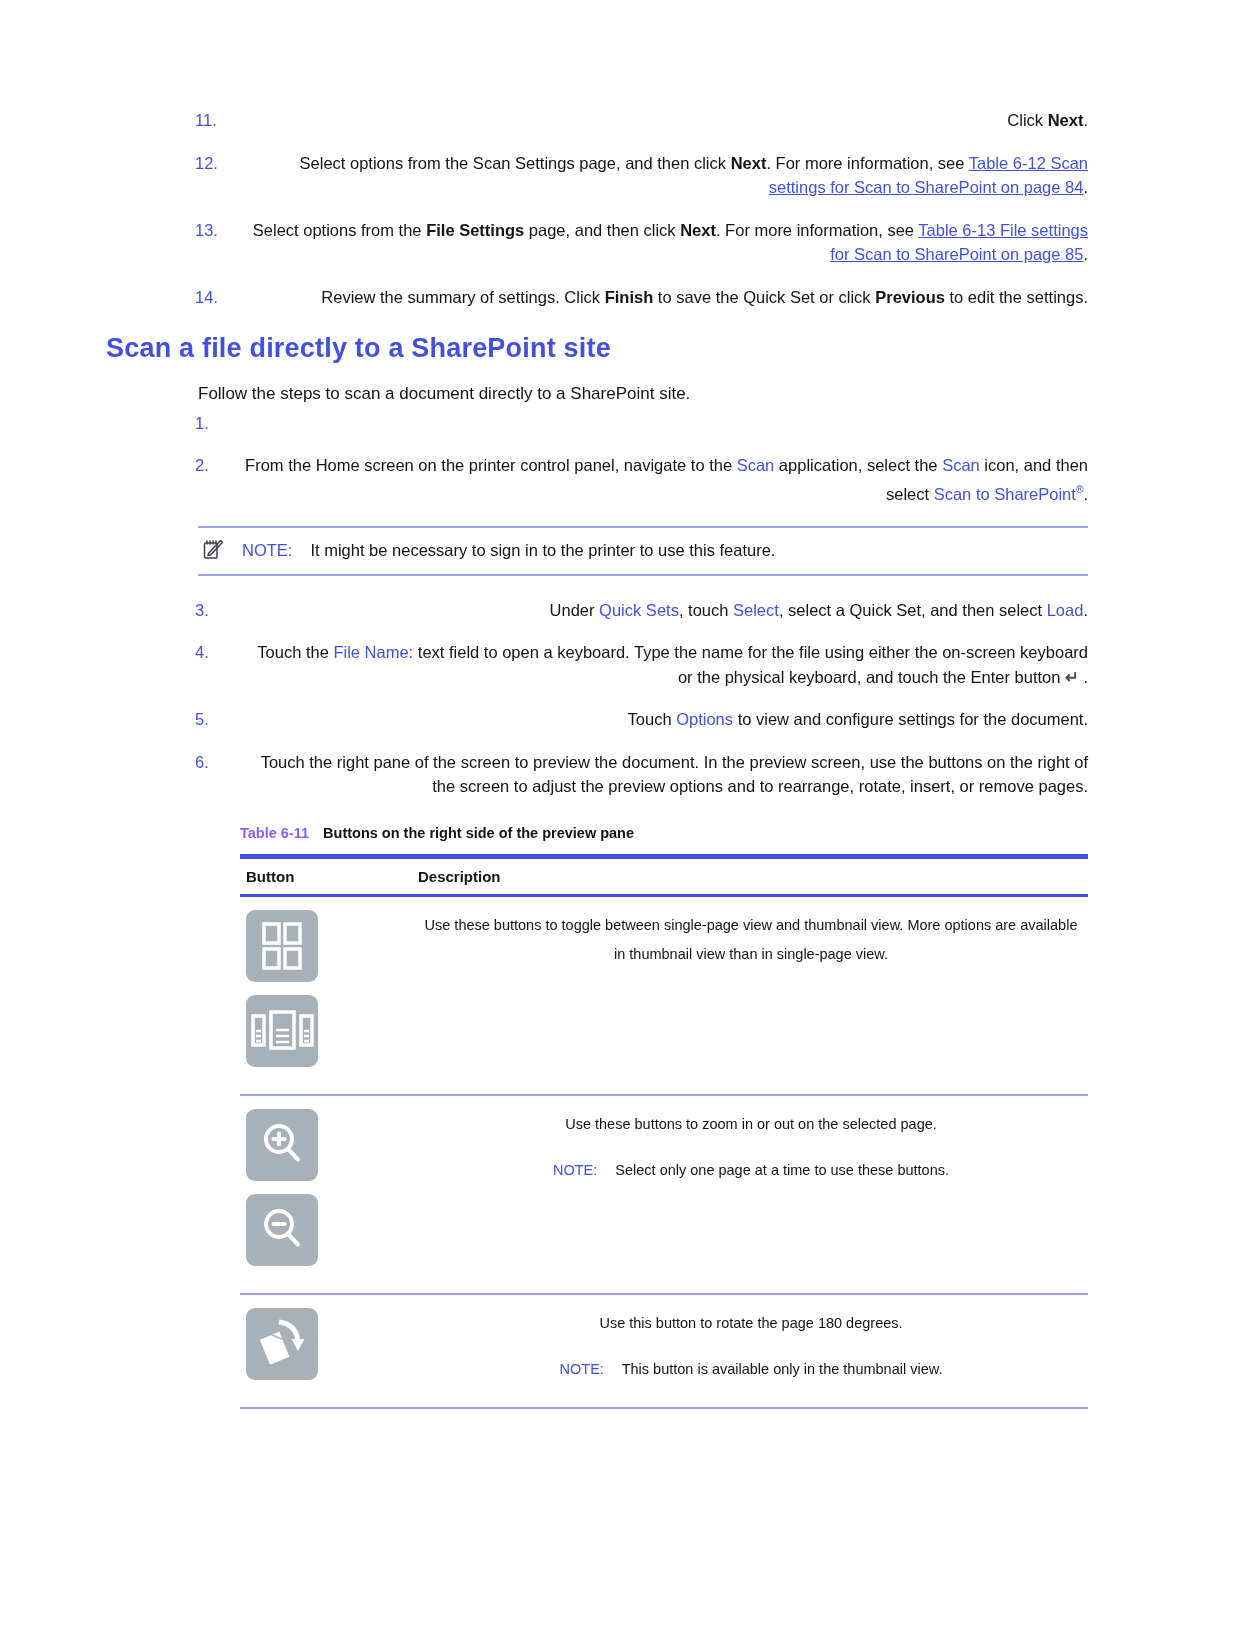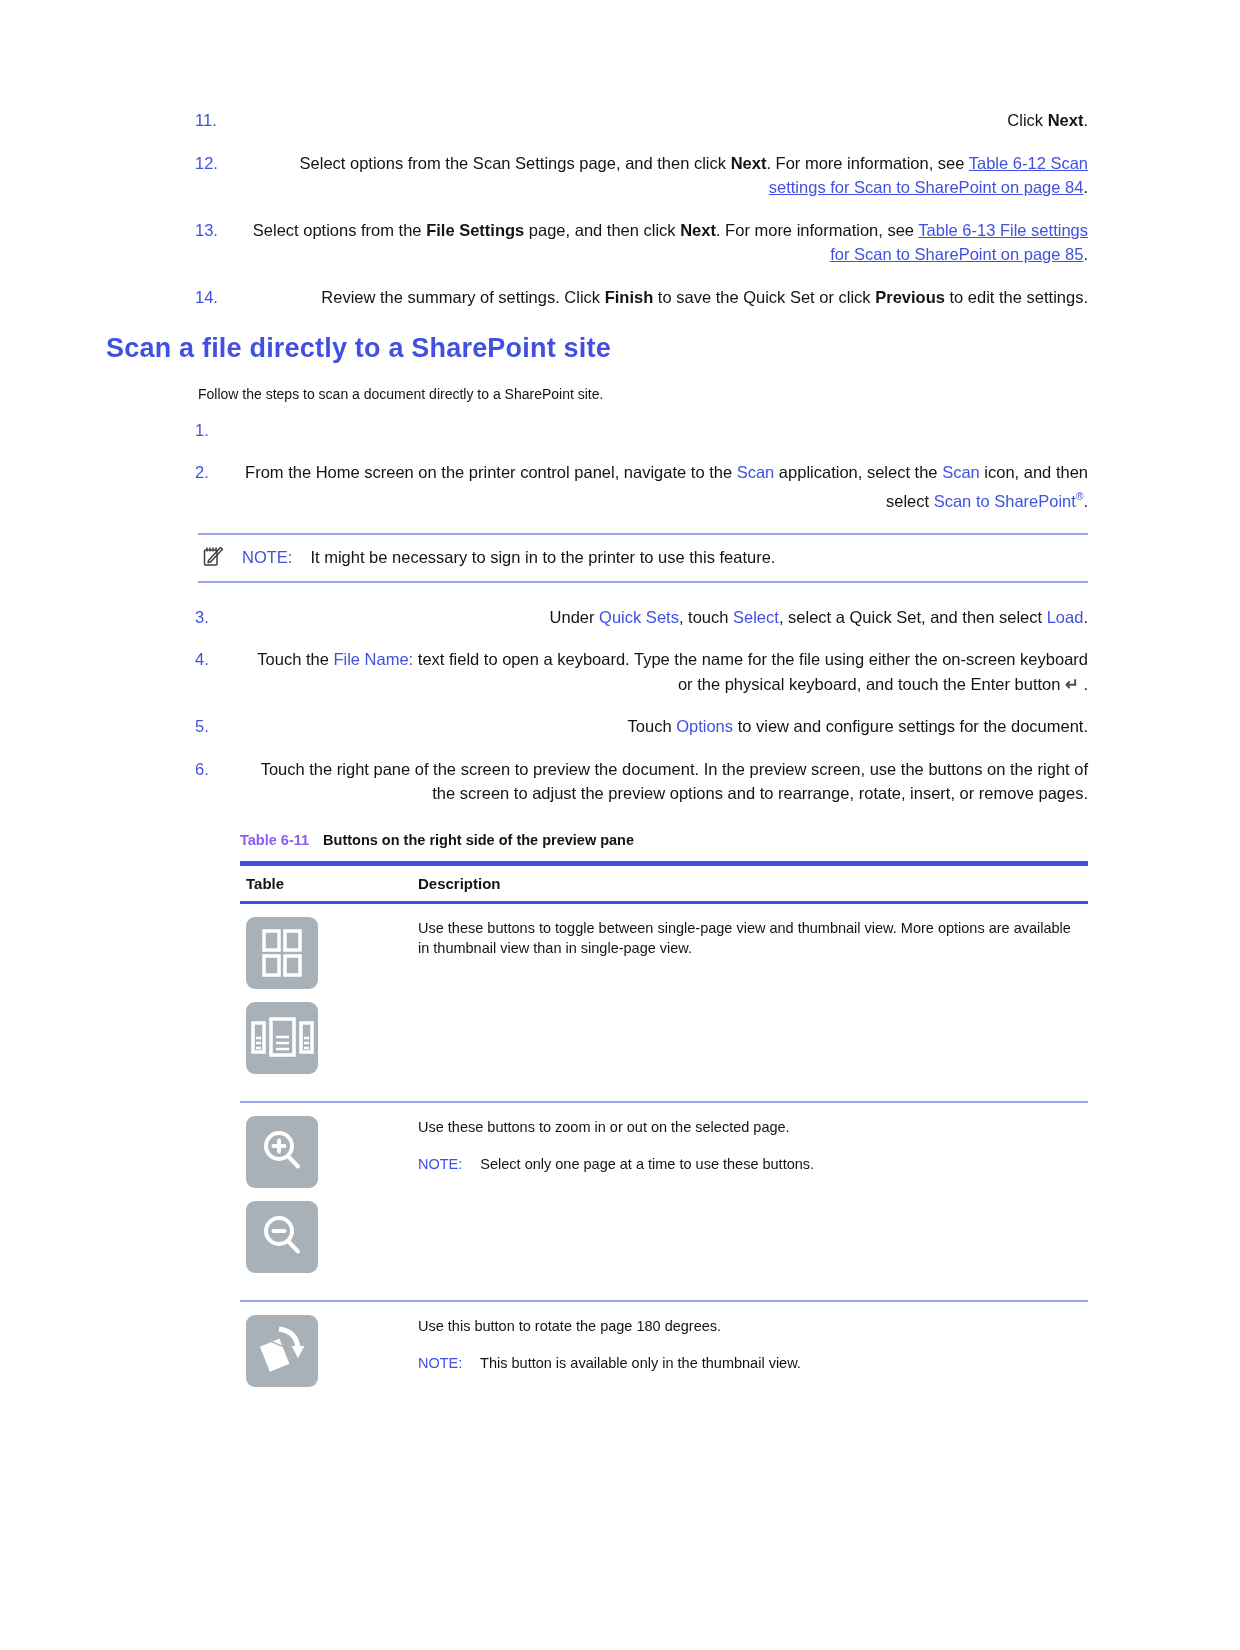--- a/index.html
+++ b/index.html
@@ -21,21 +21,21 @@
   .seg-b  { font-weight:bold; }
   .seg-l  { color:#4150e0; }
   .seg-lu { color:#4150e0; text-decoration:underline; cursor:pointer; }
   .seg-lsup { color:#4150e0; vertical-align:super; font-size:62%; }
   .seg-key { color:#4a4f55; font-weight:bold; }
 
   h1.section-heading {
     margin:24px 0 0 106px; color:#4150e0;
     font-size:27px; font-weight:600; line-height:31px; letter-spacing:.2px;
   }
-  p.intro { margin:18px 0 11px 198px; font-size:14px; line-height:24.5px; width:880px; }
+  p.intro { margin:18px 0 4px 198px; font-size:17px; line-height:24.5px; width:880px; }
 
   
   .note-box {
     margin:20px 0 22px 198px; width:890px;
     border-top:2px solid #9aa4f0; border-bottom:2px solid #9aa4f0;
     padding:9px 0 11px 2px; display:flex; align-items:center;
     font-size:16.5px; line-height:24px;
   }
   .note-box .note-icon { flex:none; margin-right:16px; display:inline-flex; }
   .note-box .note-label { color:#4150e0; margin-right:18px; }
@@ -46,21 +46,21 @@
   .tbl { margin-left:240px; width:848px; }
   .t-head {
     display:flex; border-top:5px solid #4150e0; border-bottom:3px solid #4150e0;
     padding:9px 0 9px 6px; font-size:15px; font-weight:bold;
   }
   .t-head .c1 { width:172px; flex:none; }
   .t-row { display:flex; border-bottom:2px solid #9aa4f0; padding:13px 0 14px 6px; }
   .t-icons { width:172px; flex:none; display:flex; flex-direction:column; }
   .t-btn { width:72px; height:72px; margin-bottom:13px; }
   .t-btn svg { display:block; }
-  .t-desc { flex:1; font-size:14.5px; line-height:20px; padding-top:1px; padding-right:4px; }
+  .t-desc { flex:1; font-size:14.5px; line-height:29px; padding-top:1px; padding-right:4px;text-align:center; }
   .t-note { margin-top:17px; }
   .t-note .note-label { color:#4150e0; margin-right:14px; }
 
   
   .footer {
     position:absolute; top:1478px; right:130px;
     font-size:16.5px; display:flex; align-items:baseline;
   }
   .footer .f-title { margin-right:44px; }
 </style>
@@ -127,21 +127,21 @@
       <div class="body"><span class="seg-p">Touch the right pane of the screen to preview the document. In the preview screen, use the buttons on the right of the screen to adjust the preview options and to rearrange, rotate, insert, or remove pages.</span></div>
     </div>
 
     <div class="tbl-caption">
       <span class="cap-label">Table 6-11</span>
       <span class="cap-text">Buttons on the right side of the preview pane</span>
     </div>
 
     <div class="tbl">
       <div class="t-head">
-        <div class="c1">Table</div>
+        <div class="c1">Button</div>
         <div class="c2">Description</div>
       </div>
 
       <div class="t-row">
         <div class="t-icons">
           <span class="t-btn">
             <svg width="72" height="72" viewBox="0 0 72 72">
               <rect width="72" height="72" rx="9" fill="#a9b1b8"></rect>
               <g fill="none" stroke="#ffffff" stroke-width="3.5">
                 <rect x="18" y="14" width="15" height="19"></rect>

